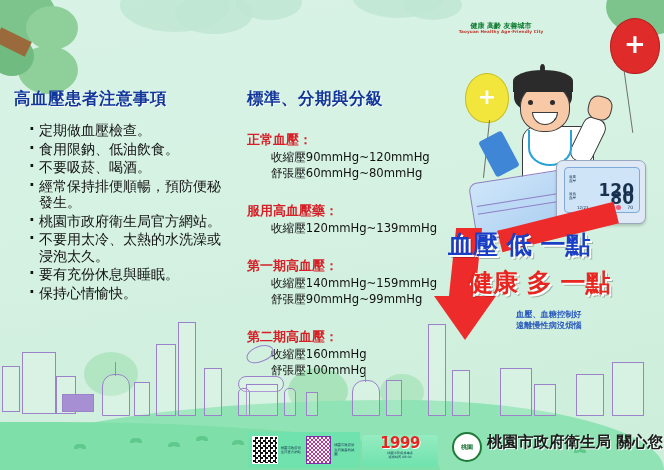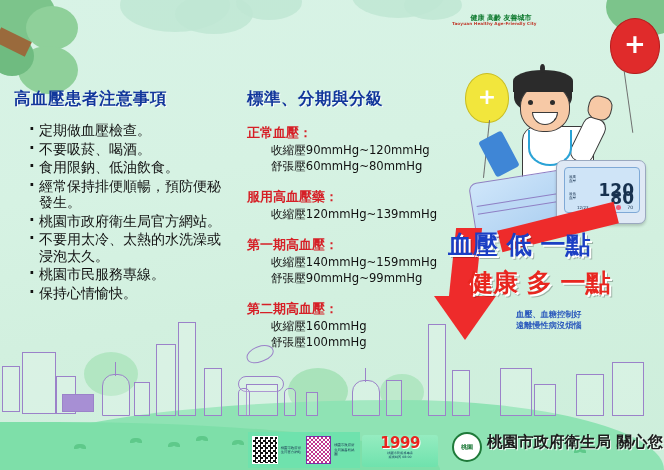--- a/index.html
+++ b/index.html
@@ -42,27 +42,27 @@
   .bullets{margin:12px 0 0 14px;padding:0;list-style:none;}
   .bullets li{
     position:relative;color:#111;font-size:14px;line-height:16.5px;
     margin-bottom:2px;padding-left:11px;text-indent:0;
   }
   .bullets li:before{content:"·";position:absolute;left:1px;top:-1px;
     font-size:15px;font-weight:bold;color:#111;}
 
   
   .col-mid{position:absolute;left:247px;top:88px;width:210px;}
-  .cat{color:#d61f26;font-size:13px;font-weight:bold;margin-top:14px;}
+  .cat{color:#d61f26;font-size:13px;font-weight:bold;margin-top:21px;}
   .cat:first-of-type{margin-top:12px;}
   .val{color:#111;font-size:11.6px;line-height:16px;margin-left:24px;}
 
   
-  .logo-badge{position:absolute;left:452px;top:14px;width:98px;height:22px;
-    font-size:5.2px;line-height:1.15;color:#1f7a3a;text-align:left;}
+  .logo-badge{position:absolute;left:452px;top:22px;width:98px;height:22px;
+    font-size:5.2px;line-height:1.15;color:#1f7a3a;text-align:center;}
   .logo-row1{display:flex;align-items:center;justify-content:center;gap:1.5px;
     font-weight:bold;font-size:7px;color:#0f7a2f;}
   .logo-row2{font-weight:bold;font-size:4.2px;color:#c0392b;letter-spacing:.1px;}
 
   .balloon{position:absolute;border-radius:50% 50% 48% 48%;}
   .balloon .cross{position:absolute;left:50%;top:46%;transform:translate(-50%,-50%);
     color:#fff;font-weight:bold;}
   .bstring{position:absolute;border-left:1px solid #6f6f6f;}
 
   .doc{position:absolute;}
@@ -216,26 +216,26 @@
   </div>
   <div class="sub-tag">
     <div>血壓、血糖控制好</div>
     <div>遠離慢性病沒煩惱</div>
   </div>
 
   <div class="col-left">
     <div class="head-blue">高血壓患者注意事項</div>
     <ul class="bullets">
       <li>定期做血壓檢查。</li>
+      <li>食用限鈉、低油飲食。</li>
       <li>不要吸菸、喝酒。</li>
-      <li>食用限鈉、低油飲食。</li>
       <li>經常保持排便順暢，預防便秘發生。</li>
       <li>桃園市政府衛生局官方網站。</li>
       <li>不要用太冷、太熱的水洗澡或浸泡太久。</li>
-      <li>桃園市民服務專線。</li>
+      <li>要有充份休息與睡眠。</li>
       <li>保持心情愉快。</li>
     </ul>
   </div>
 
   <div class="col-mid">
     <div class="head-blue">標準、分期與分級</div>
 
     <div class="cat">正常血壓：</div>
     <div class="val">收縮壓90mmHg~120mmHg</div>
     <div class="val">舒張壓60mmHg~80mmHg</div>

